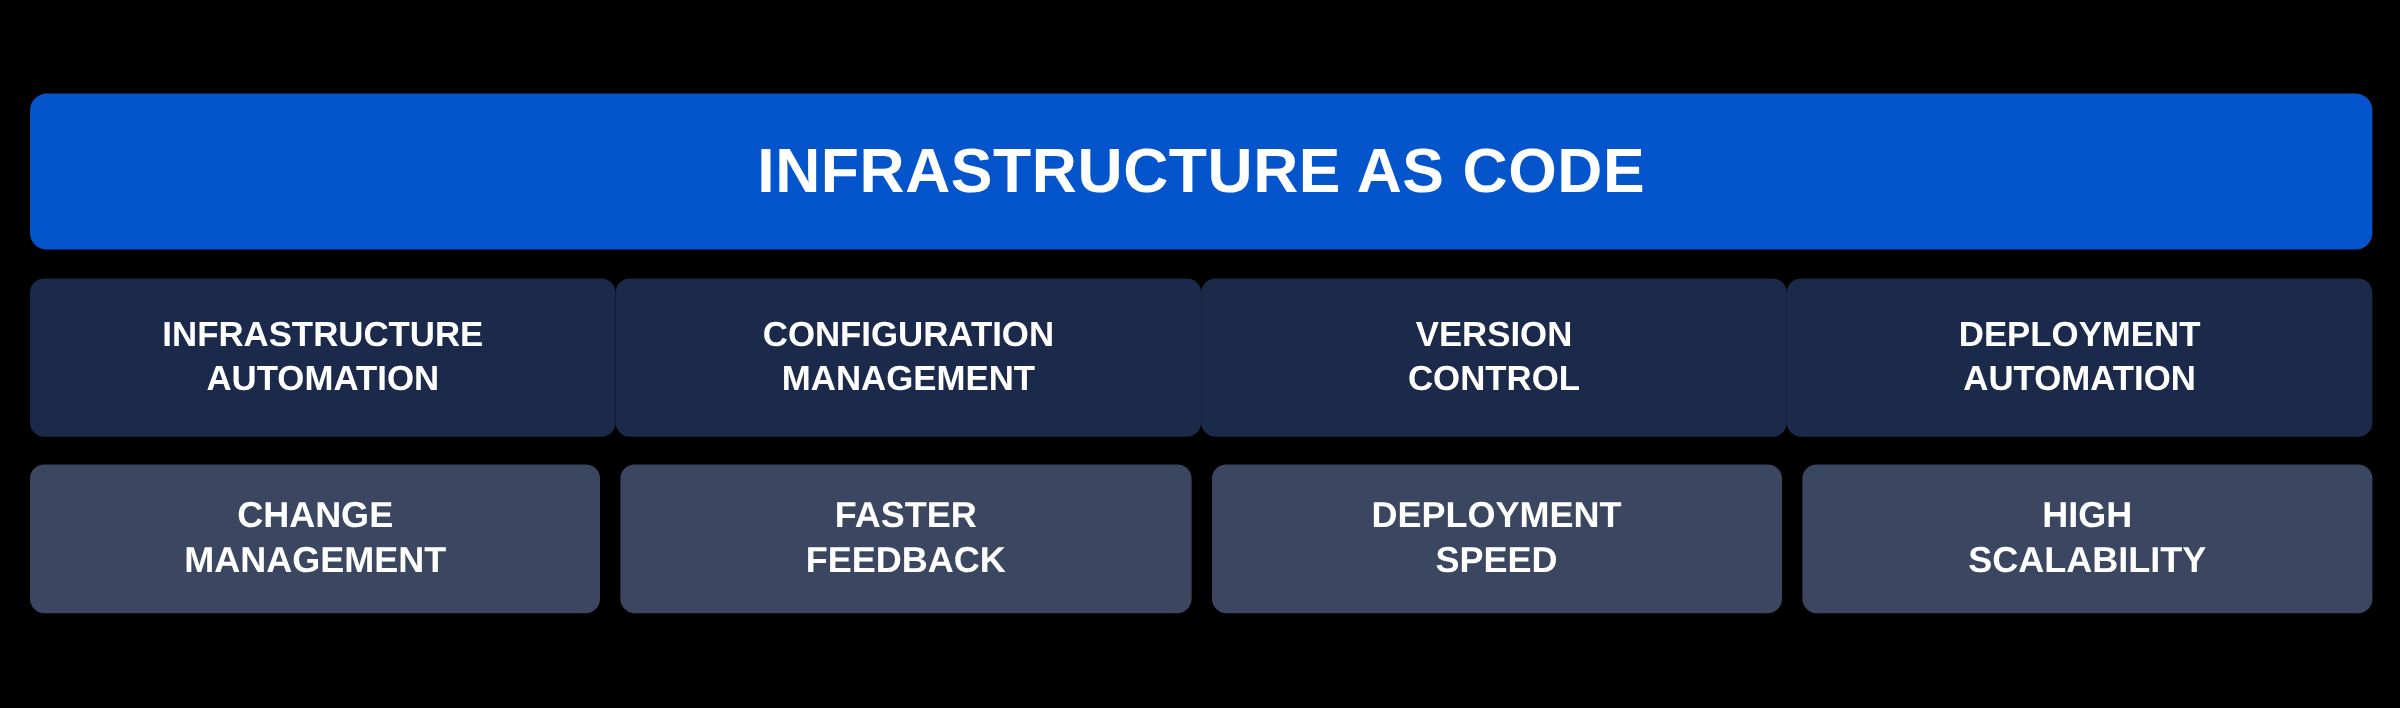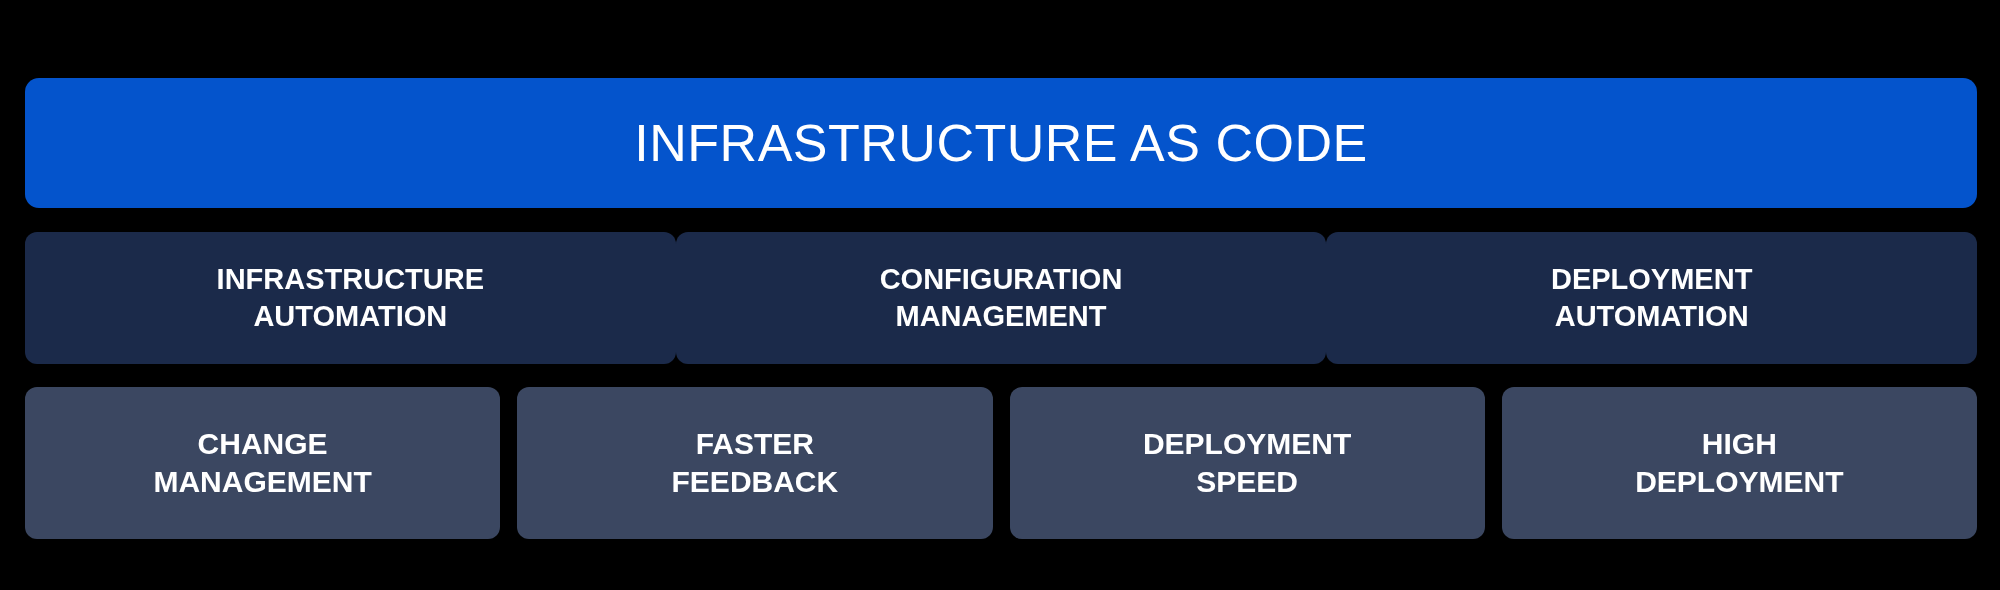--- a/index.html
+++ b/index.html
@@ -32,21 +32,21 @@
     background: #0454cc;
     border-radius: 14px;
     display: flex;
     align-items: center;
     justify-content: center;
     box-sizing: border-box;
   }
   .tier-header .title {
     color: #ffffff;
     font-size: 52px;
-    font-weight: normal;
+    font-weight: bold;
     letter-spacing: 0.5px;
     line-height: 1.05;
     text-align: center;
     white-space: nowrap;
   }
 
   
   .tier-components {
     position: absolute;
     left: 25px;
@@ -65,21 +65,21 @@
     justify-content: center;
     box-sizing: border-box;
   }
 
   
   .tier-outcomes {
     position: absolute;
     left: 25px;
     top: 387px;
     width: 1952px;
-    height: 152px;
+    height: 124px;
     display: flex;
     gap: 17px;
     box-sizing: border-box;
   }
   .card-outcome {
     flex: 1 1 0;
     background: #3b4761;
     border-radius: 12px;
     display: flex;
     align-items: center;
@@ -112,37 +112,41 @@
   <div class="tier-components">
     <div class="card-component">
       <div class="card-label">INFRASTRUCTURE
 AUTOMATION</div>
     </div>
     <div class="card-component">
       <div class="card-label">CONFIGURATION
 MANAGEMENT</div>
     </div>
     <div class="card-component">
+      <div class="card-label">VERSION
+CONTROL</div>
+    </div>
+    <div class="card-component">
       <div class="card-label">DEPLOYMENT
 AUTOMATION</div>
     </div>
   </div>
 
   <div class="tier-outcomes">
     <div class="card-outcome">
       <div class="card-label">CHANGE
 MANAGEMENT</div>
     </div>
     <div class="card-outcome">
       <div class="card-label">FASTER
 FEEDBACK</div>
     </div>
     <div class="card-outcome">
       <div class="card-label">DEPLOYMENT
 SPEED</div>
     </div>
     <div class="card-outcome">
       <div class="card-label">HIGH
-DEPLOYMENT</div>
+SCALABILITY</div>
     </div>
   </div>
 
 </div>
 
 </body></html>

